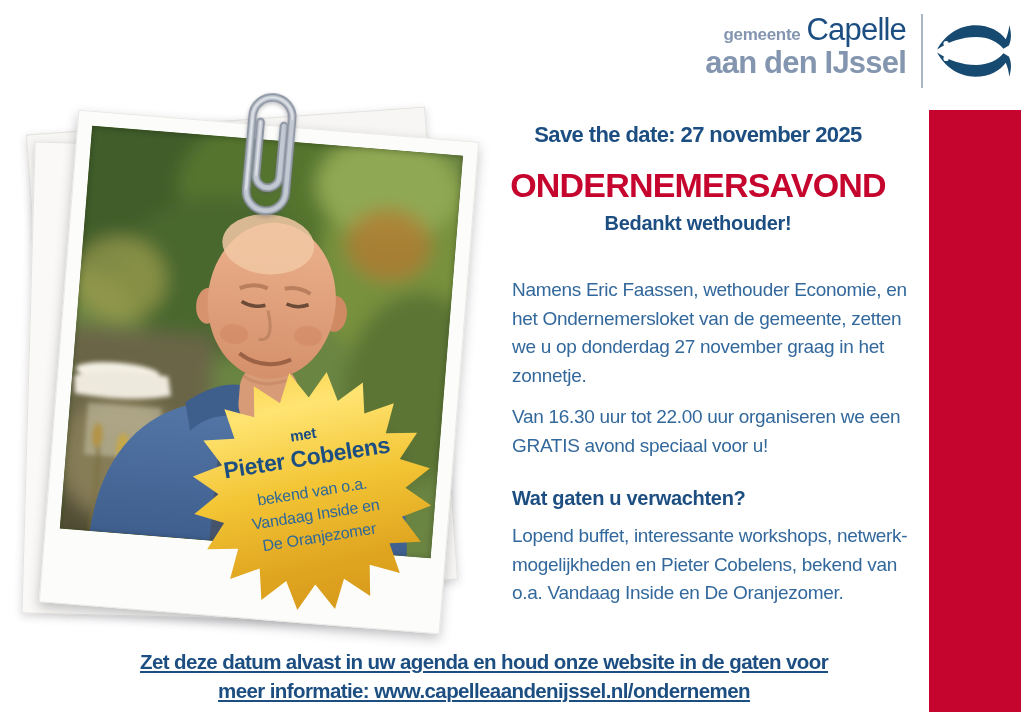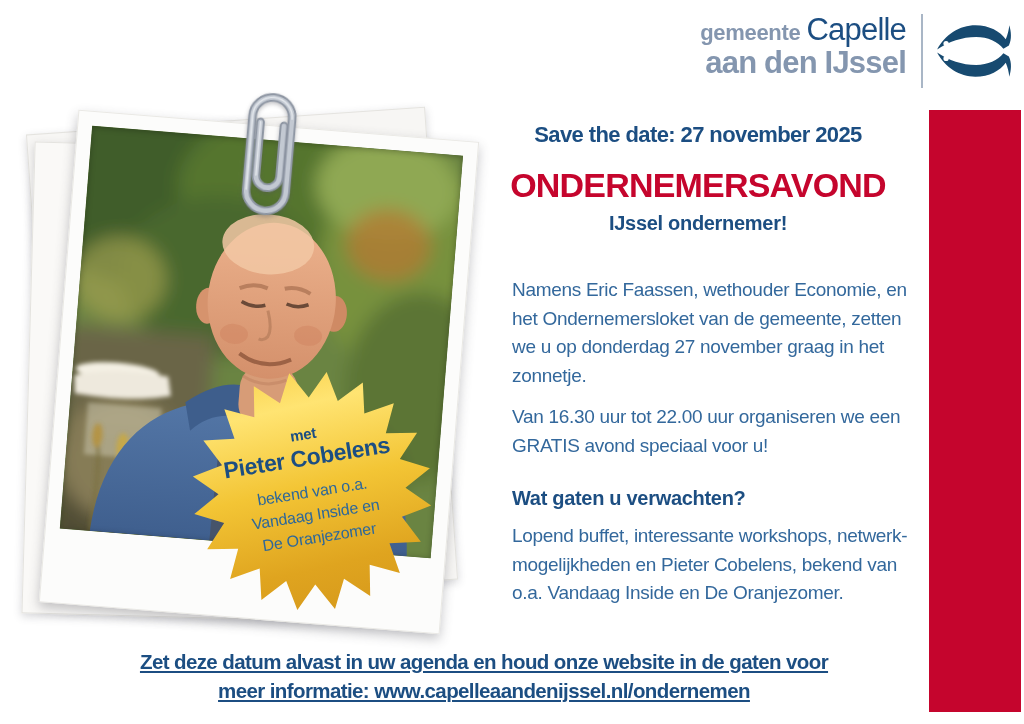--- a/index.html
+++ b/index.html
@@ -4,21 +4,21 @@
 <style>
   html,body{margin:0;padding:0;background:#ffffff;}
   .page{
     position:relative;width:1024px;height:724px;background:#ffffff;overflow:hidden;
     font-family:"Liberation Sans","DejaVu Sans",sans-serif;
   }
   
   .logo{position:absolute;top:14px;right:6px;display:flex;align-items:flex-start;}
   .logo-text{text-align:right;line-height:1;}
   .logo-line1{white-space:nowrap;}
-  .logo-prefix{font-size:22px;font-weight:bold;color:#8496AF;letter-spacing:-.3px;vertical-align:baseline;margin-right:6px;}
+  .logo-prefix{font-size:17px;font-weight:bold;color:#8496AF;letter-spacing:-.3px;vertical-align:baseline;margin-right:6px;}
   .logo-capelle{font-size:31px;font-weight:normal;color:#1C4E82;letter-spacing:-.8px;}
   .logo-line2{font-size:31px;font-weight:bold;color:#8496AF;letter-spacing:-.8px;margin-top:2px;}
   .logo-sep{width:2px;height:74px;background:#A9B6C6;margin:0 11px 0 15px;}
   .logo-icon{width:78px;height:74px;margin-right:6px;}
   
   .red-bar{position:absolute;left:929px;top:110px;width:92px;height:602px;background:#C5052D;}
   
   .save-date{position:absolute;left:478px;top:122px;width:440px;text-align:center;
     font-size:22px;font-weight:bold;color:#1C4E82;letter-spacing:-.6px;}
   .event{position:absolute;left:478px;top:166px;width:440px;text-align:center;
@@ -75,21 +75,21 @@
       <circle cx="15.5" cy="36.5" r="3.4" fill="#ffffff"></circle>
       <path fill="#174A70" d="M4,48 C14,67 33,79 53,79 C71,79 85,71 92,61 C94.5,67 96,73 96.5,79 C99,71 100,61 96,53 L89,49 C82,58 69,64 54,64 C36,64 19,58 4,48 Z"></path>
       <circle cx="15.5" cy="55.5" r="3.4" fill="#ffffff"></circle>
     </svg>
   </header>
 
   <div class="red-bar"></div>
 
   <div class="save-date">Save the date: 27 november 2025</div>
   <div class="event">ONDERNEMERSAVOND</div>
-  <div class="greeting">IJssel ondernemer!</div>
+  <div class="greeting">Bedankt wethouder!</div>
 
   <div class="bodycol">
     <p class="para">Namens Eric Faassen, wethouder Economie, en
 het Ondernemersloket van de gemeente, zetten
 we u op donderdag 27 november graag in het
 zonnetje.</p>
     <p class="para">Van 16.30 uur tot 22.00 uur organiseren we een
 GRATIS avond speciaal voor u!</p>
     <div class="subhead">Wat gaten u verwachten?</div>
     <p class="para">Lopend buffet, interessante workshops, netwerk-

